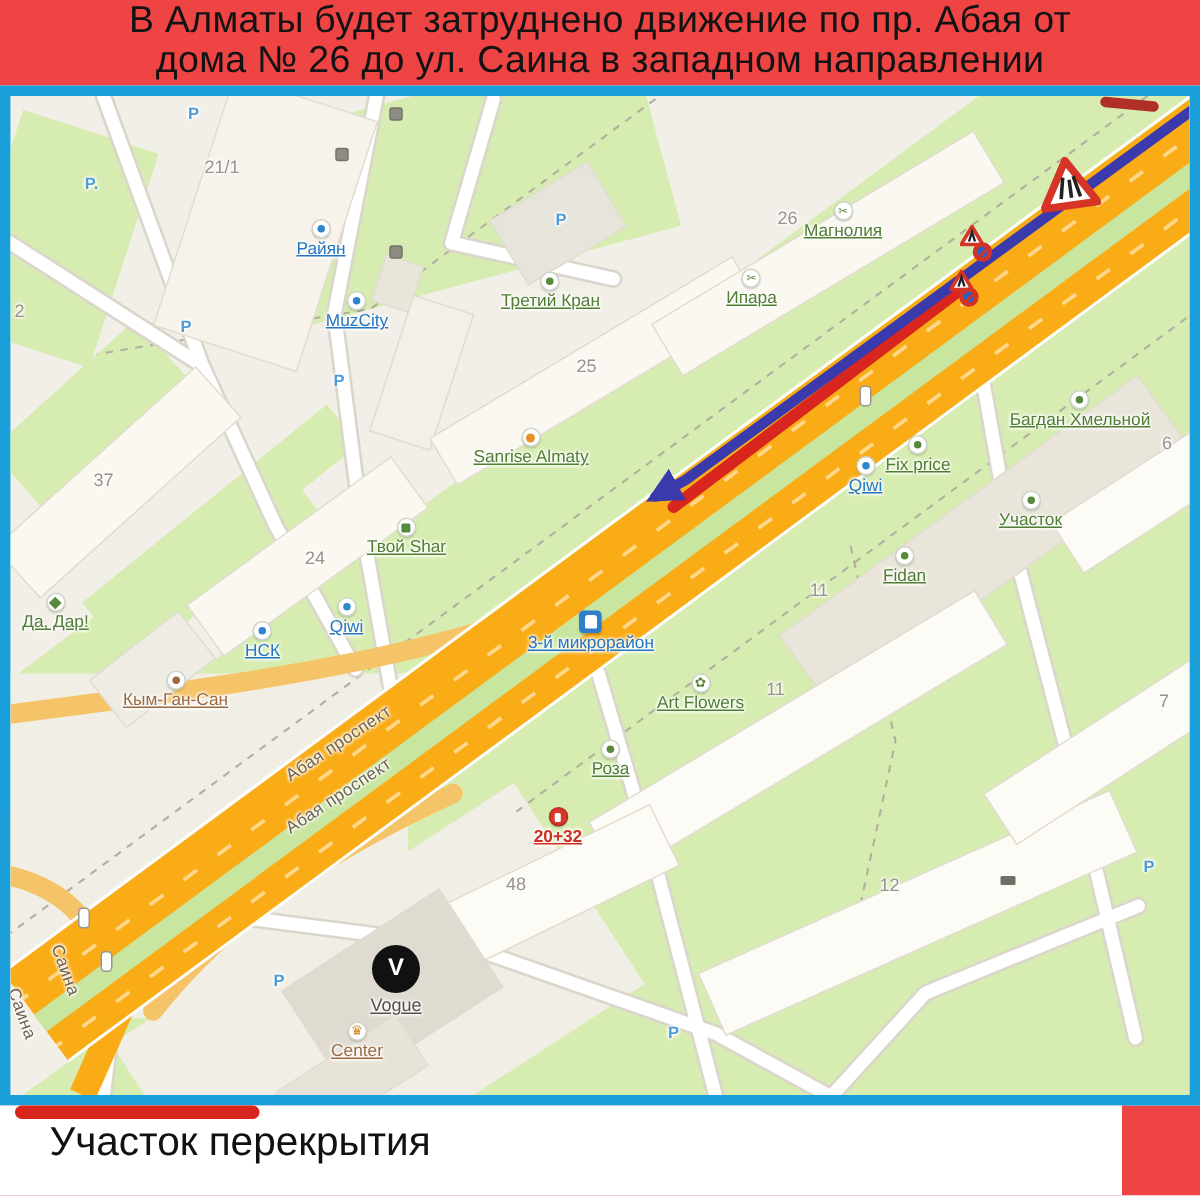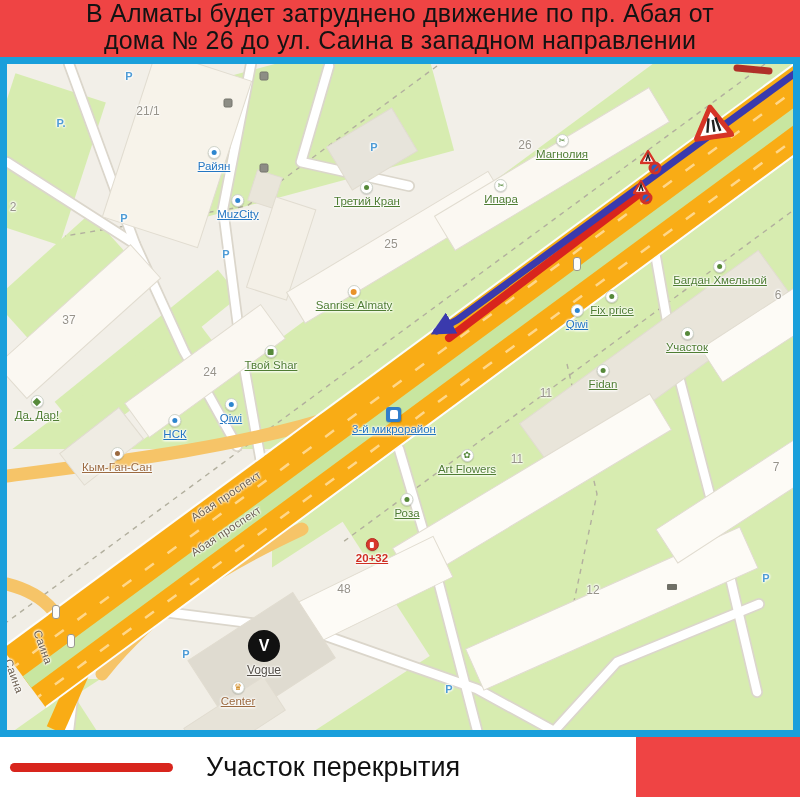--- a/index.html
+++ b/index.html
@@ -64,22 +64,22 @@
                 display:flex; align-items:center; justify-content:center; }
   .sign-round::after { content:""; width:2px; height:8px; background:#d23327; transform:rotate(45deg); }
   .tl { position:absolute; transform:translate(-50%,-50%); width:8px; height:14px; background:#fdfdfb;
         border:1px solid #9a978e; border-radius:3px; }
   .inst { position:absolute; transform:translate(-50%,-50%); width:9px; height:9px;
           background:#8d8d85; border:1px solid #74746c; border-radius:2px; }
   .bench { position:absolute; transform:translate(-50%,-50%); width:10px; height:6px;
            background:#6f6f66; border-radius:1px; }
 
   
-  .legend { position:absolute; left:0; top:737px; width:636px; height:60px; background:#fff;
-            display:flex; align-items:center; }
+  .legend { position:absolute; left:0; top:737px; width:748px; height:60px; background:#fff;
+            display:flex; align-items:flex-start;flex-direction:column; }
   .legend-line { width:163px; height:9px; border-radius:5px; background:#d8251d; margin-left:10px; }
   .legend-text { margin-left:33px; font-size:27px; color:#111; }
 </style>
 </head>
 <body>
 
 <div class="page">
 
   <div class="title">
     <div>В Алматы будет затруднено движение по пр. Абая от</div>

